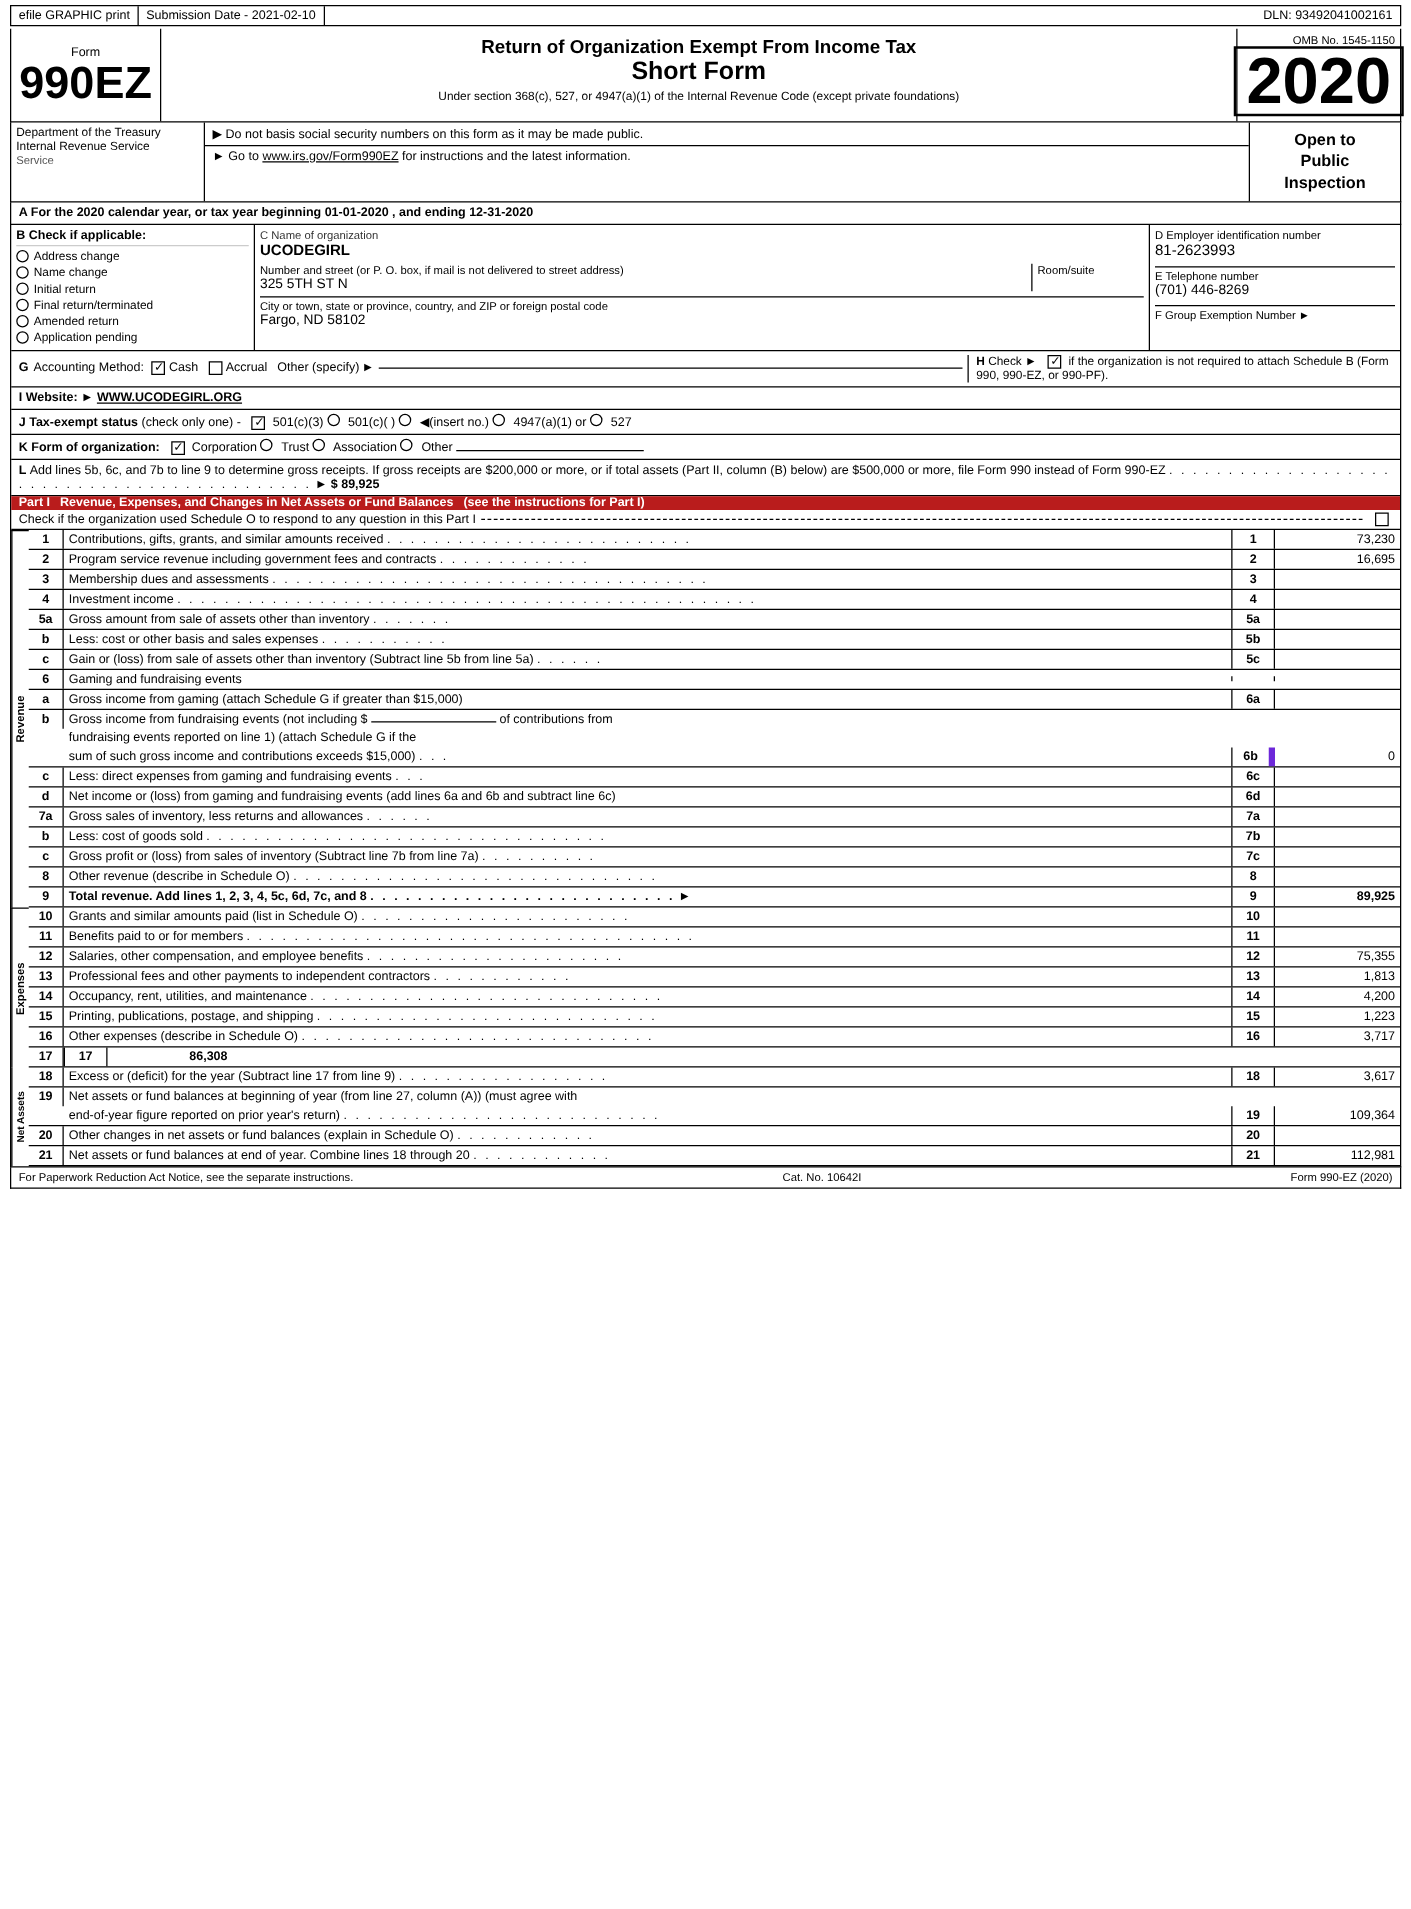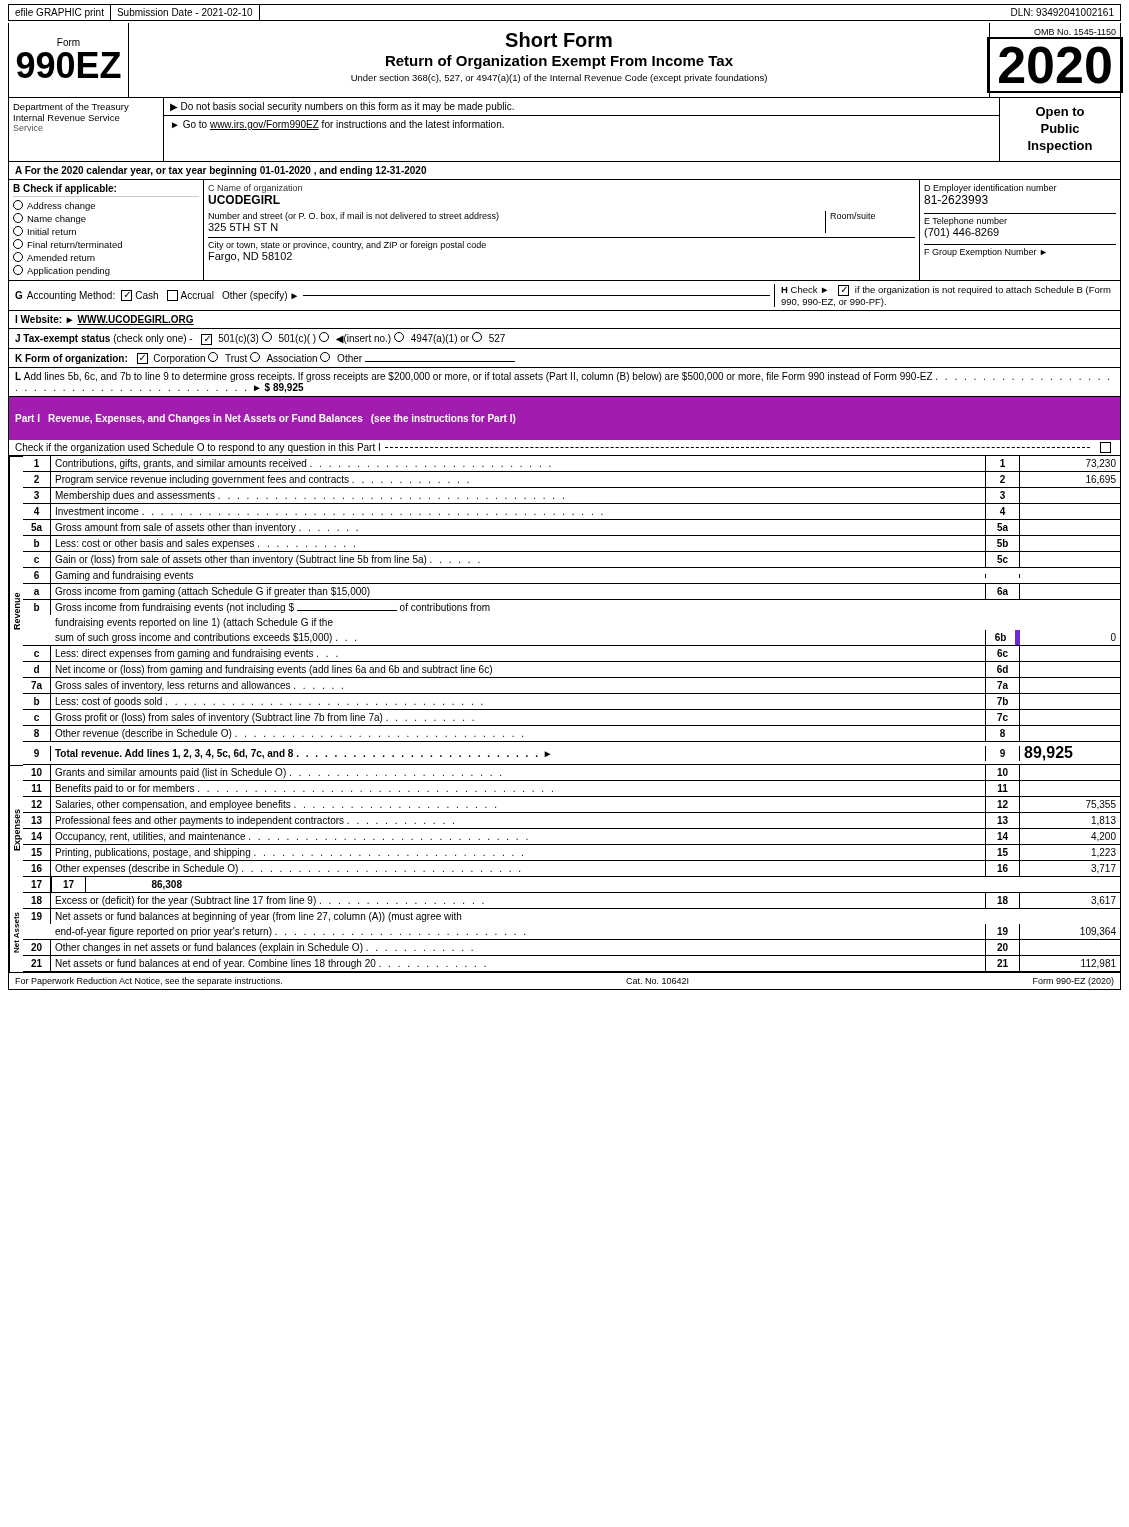--- a/index.html
+++ b/index.html
@@ -71,22 +71,22 @@
   </div>
 
   <div style="display:flex;border:1px solid #000;border-top:none;">
 
     <div style="width:120px;border-right:1px solid #000;padding:4px;display:flex;flex-direction:column;align-items:center;justify-content:center;">
       <div style="font-size:10px;">Form</div>
       <div style="font-size:36px;font-weight:bold;line-height:1;">990EZ</div>
     </div>
 
     <div style="flex:1;text-align:center;padding:6px 4px;border-right:1px solid #000;">
+      <div style="font-size:15px;font-weight:bold;">Return of Organization Exempt From Income Tax</div>
       <div style="font-size:20px;font-weight:bold;">Short Form</div>
-      <div style="font-size:15px;font-weight:bold;">Return of Organization Exempt From Income Tax</div>
       <div style="font-size:9.5px;margin-top:3px;">Under section 368(c), 527, or 4947(a)(1) of the Internal Revenue Code (except private foundations)</div>
     </div>
 
     <div style="width:130px;display:flex;flex-direction:column;align-items:center;padding:4px;">
       <div style="font-size:9px;align-self:flex-end;">OMB No. 1545-1150</div>
       <div style="font-size:52px;font-weight:bold;line-height:1;border:2px solid #000;padding:0 8px;">2020</div>
     </div>
   </div>
 
   <div style="display:flex;border:1px solid #000;border-top:none;">
@@ -232,21 +232,21 @@
     </div>
 
     <div style="border-bottom:1px solid #000;padding:3px 6px;font-size:10px;">
       <span style="font-weight:bold;">L </span>
       <span>Add lines 5b, 6c, and 7b to line 9 to determine gross receipts. If gross receipts are $200,000 or more, or if total assets (Part II, column (B) below) are $500,000 or more, file Form 990 instead of Form 990-EZ </span>
       <span style="letter-spacing:2px;">. . . . . . . . . . . . . . . . . . . . . . . . . . . . . . . . . . . . . . . . . . . .</span>
       <span> ► </span>
       <span style="font-weight:bold;">$ 89,925</span>
     </div>
 
-    <div style="background:#a21caf;color:#fff;padding:16px 6px;font-size:10px;font-weight:bold;display:flex;">
+    <div style="background:#b91c1c;color:#fff;padding:0 6px;font-size:10px;font-weight:bold;display:flex;">
       <span>Part I</span>
       <span style="margin:0 8px;">Revenue, Expenses, and Changes in Net Assets or Fund Balances</span>
       <span>(see the instructions for Part I)</span>
     </div>
 
     <div style="border-bottom:1px solid #000;padding:2px 6px;display:flex;align-items:center;font-size:10px;">
       <span>Check if the organization used Schedule O to respond to any question in this Part I</span>
       <span style="flex:1;border-bottom:1px dashed #000;margin:0 4px;"></span>
       <span class="checkbox-sq"></span>
     </div>
@@ -376,21 +376,21 @@
           <div style="width:28px;text-align:center;font-weight:bold;font-size:10px;border-right:1px solid #000;padding:2px;">8</div>
           <div style="flex:1;padding:2px 4px;font-size:10px;">Other revenue (describe in Schedule O) <span style="letter-spacing:2px;">. . . . . . . . . . . . . . . . . . . . . . . . . . . . . . .</span></div>
           <div style="width:35px;text-align:center;font-weight:bold;border-left:1px solid #000;border-right:1px solid #000;padding:2px;font-size:10px;">8</div>
           <div style="width:100px;text-align:right;padding:2px 4px;font-size:10px;"></div>
         </div>
 
         <div style="display:flex;border-bottom:1px solid #000;align-items:center;">
           <div style="width:28px;text-align:center;font-weight:bold;font-size:10px;border-right:1px solid #000;padding:2px;">9</div>
           <div style="flex:1;padding:2px 4px;font-size:10px;font-weight:bold;"><strong>Total revenue.</strong> Add lines 1, 2, 3, 4, 5c, 6d, 7c, and 8 <span style="letter-spacing:2px;">. . . . . . . . . . . . . . . . . . . . . . . . . .</span> ►</div>
           <div style="width:35px;text-align:center;font-weight:bold;border-left:1px solid #000;border-right:1px solid #000;padding:2px;font-size:10px;">9</div>
-          <div style="width:100px;text-align:left;padding:2px 4px;font-size:16px;font-weight:bold;">89,925</div>
+          <div style="width:100px;text-align:right;padding:2px 4px;font-size:10px;font-weight:bold;">89,925</div>
         </div>
       </div>
     </div>
 
     <div style="display:flex;">
       <div style="width:14px;display:flex;align-items:stretch;">
         <div style="writing-mode:vertical-rl;transform:rotate(180deg);font-size:9px;font-weight:bold;text-align:center;border-right:1px solid #000;border-bottom:1px solid #000;padding:2px;display:flex;align-items:center;justify-content:center;width:14px;">Expenses</div>
       </div>
       <div style="flex:1;">
 

